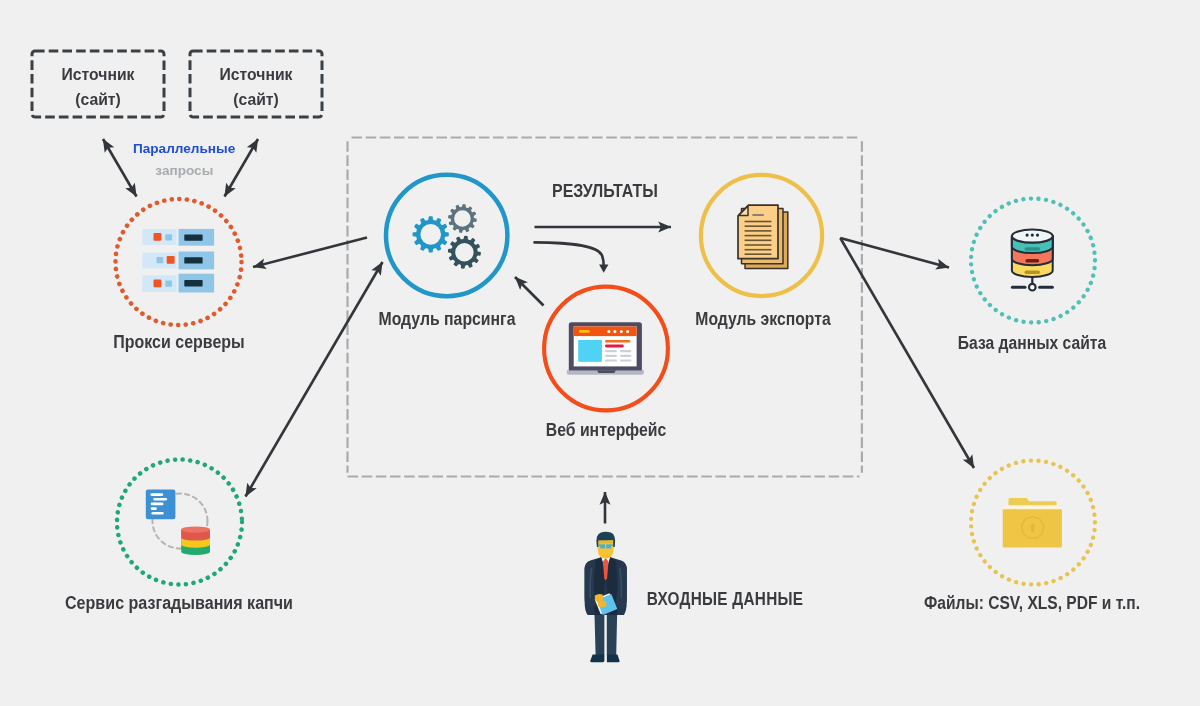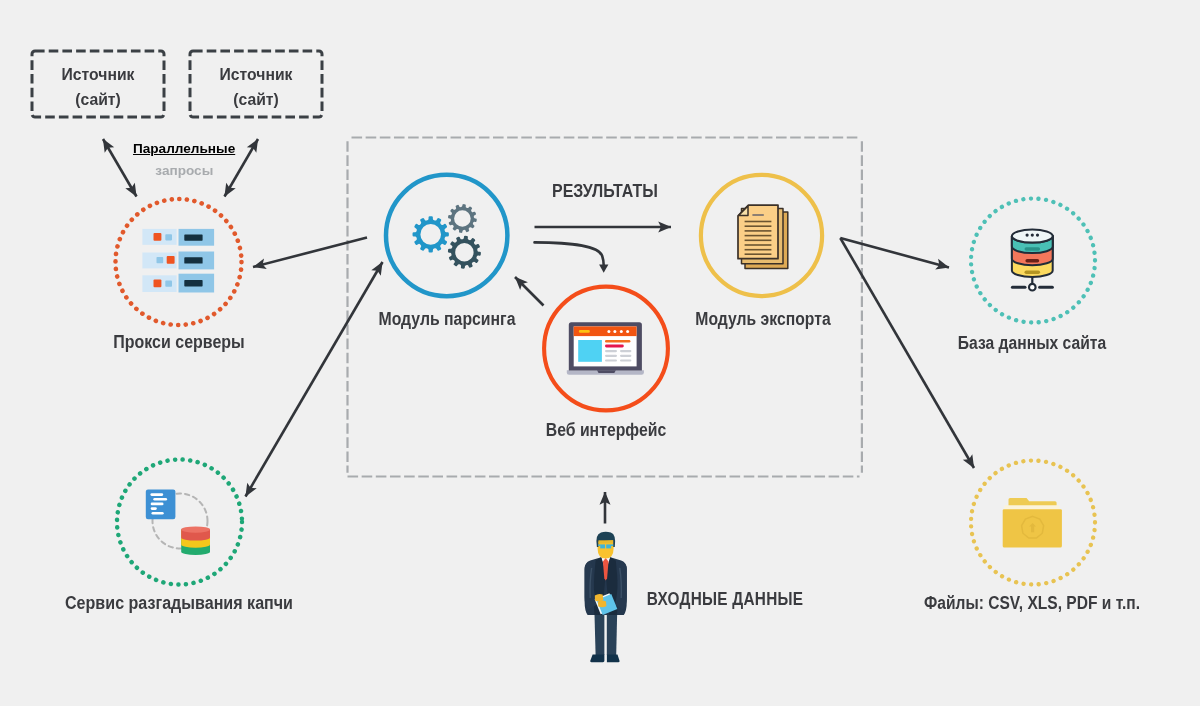--- a/index.html
+++ b/index.html
@@ -214,19 +214,19 @@
 
   <div class="lbl" style="left:178.5px;top:332px;font-size:17.80px;transform:translateX(-50%) scaleX(0.8982);">Прокси серверы</div>
   <div class="lbl" style="left:447px;top:309px;font-size:18.00px;transform:translateX(-50%) scaleX(0.8782);">Модуль парсинга</div>
   <div class="lbl" style="left:605.7px;top:419.5px;font-size:18.00px;transform:translateX(-50%) scaleX(0.8776);">Веб интерфейс</div>
   <div class="lbl" style="left:762.5px;top:309px;font-size:18.00px;transform:translateX(-50%) scaleX(0.8735);">Модуль экспорта</div>
   <div class="lbl" style="left:1031.5px;top:333px;font-size:18.00px;transform:translateX(-50%) scaleX(0.8692);">База данных сайта</div>
   <div class="lbl" style="left:178.5px;top:593px;font-size:18.00px;transform:translateX(-50%) scaleX(0.8930);">Сервис разгадывания капчи</div>
   <div class="lbl" style="left:1032px;top:593px;font-size:18.00px;transform:translateX(-50%) scaleX(0.8646);">Файлы: CSV, XLS, PDF и т.п.</div>
   <div class="lbl" style="left:605.2px;top:179.5px;font-size:18.9px;letter-spacing:0px;transform:translateX(-50%) scaleX(0.845);">РЕЗУЛЬТАТЫ</div>
   <div class="lbl" style="left:725px;top:589px;font-size:17.80px;letter-spacing:0.3px;transform:translateX(-50%) scaleX(0.8627);">ВХОДНЫЕ ДАННЫЕ</div>
-  <div class="lbl" style="left:184.1px;top:141.2px;font-size:13.6px;color:#000000;text-decoration:underline;">Параллельные</div>
+  <div class="lbl" style="left:184.1px;top:141.2px;font-size:13.6px;color:#1d4ed8;">Параллельные</div>
   <div class="lbl" style="left:184.3px;top:163.4px;font-size:13.6px;color:#a8abae;">запросы</div>
   <div class="lbl" style="left:98px;top:64.5px;font-size:16.8px;transform:translateX(-50%) scaleX(0.937);">Источник</div>
   <div class="lbl" style="left:98px;top:89.5px;font-size:16.8px;transform:translateX(-50%) scaleX(0.937);">(сайт)</div>
   <div class="lbl" style="left:256px;top:64.5px;font-size:16.8px;transform:translateX(-50%) scaleX(0.937);">Источник</div>
   <div class="lbl" style="left:256px;top:89.5px;font-size:16.8px;transform:translateX(-50%) scaleX(0.937);">(сайт)</div>
 </div>
 
 </body></html>

